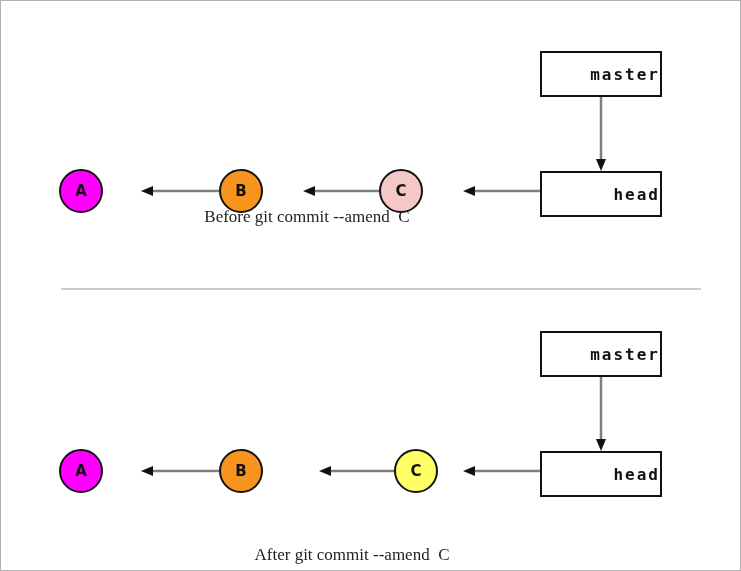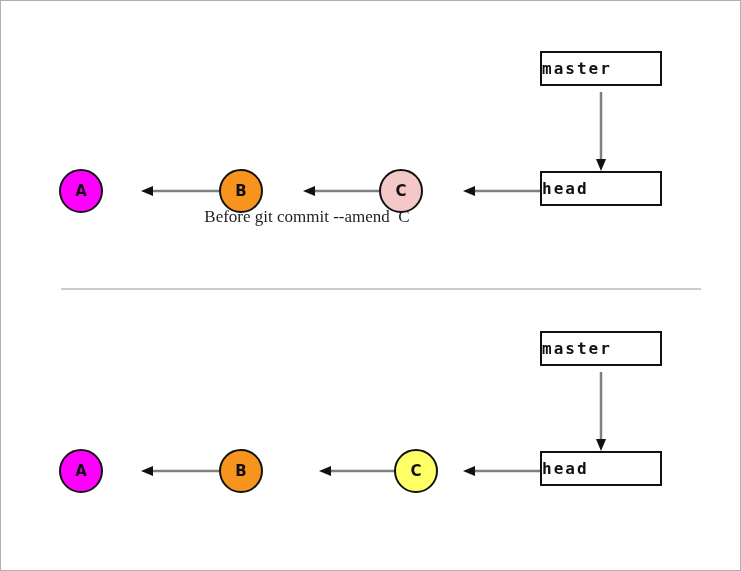--- a/index.html
+++ b/index.html
@@ -30,25 +30,25 @@
     display: flex; align-items: center; justify-content: center;
   }
   .commit-label {
     font-family: "DejaVu Sans", sans-serif;
     font-weight: bold;
     font-size: 15px;
     color: var(--node-label, #111111);
   }
   .ref-box {
     position: absolute;
-    width: 122px; height: 35px;
+    width: 122px; height: 46px;
     box-sizing: border-box;
     border: 2.5px solid var(--ref-border, #111111);
     background: var(--canvas-bg, #ffffff);
-    display: flex; align-items: center; justify-content: flex-start;
+    display: flex; align-items: center; justify-content: flex-end;
   }
   .ref-label {
     font-family: "DejaVu Sans Mono", monospace;
     font-weight: bold;
     font-size: 16px;
     letter-spacing: 2px;
     color: var(--node-label, #111111);
   }
   .caption {
     position: absolute;
@@ -156,14 +156,15 @@
   </div>
   <div class="commit-node p1-commit-c" style="background-color: rgb(255, 255, 102);">
     <span class="commit-label">C</span>
   </div>
   <div class="ref-box p1-master">
     <span class="ref-label">master</span>
   </div>
   <div class="ref-box p1-head">
     <span class="ref-label">head</span>
   </div>
+  <div class="caption p1-caption">After git commit --amend  C</div>
 
 </div>
 
 </body></html>

